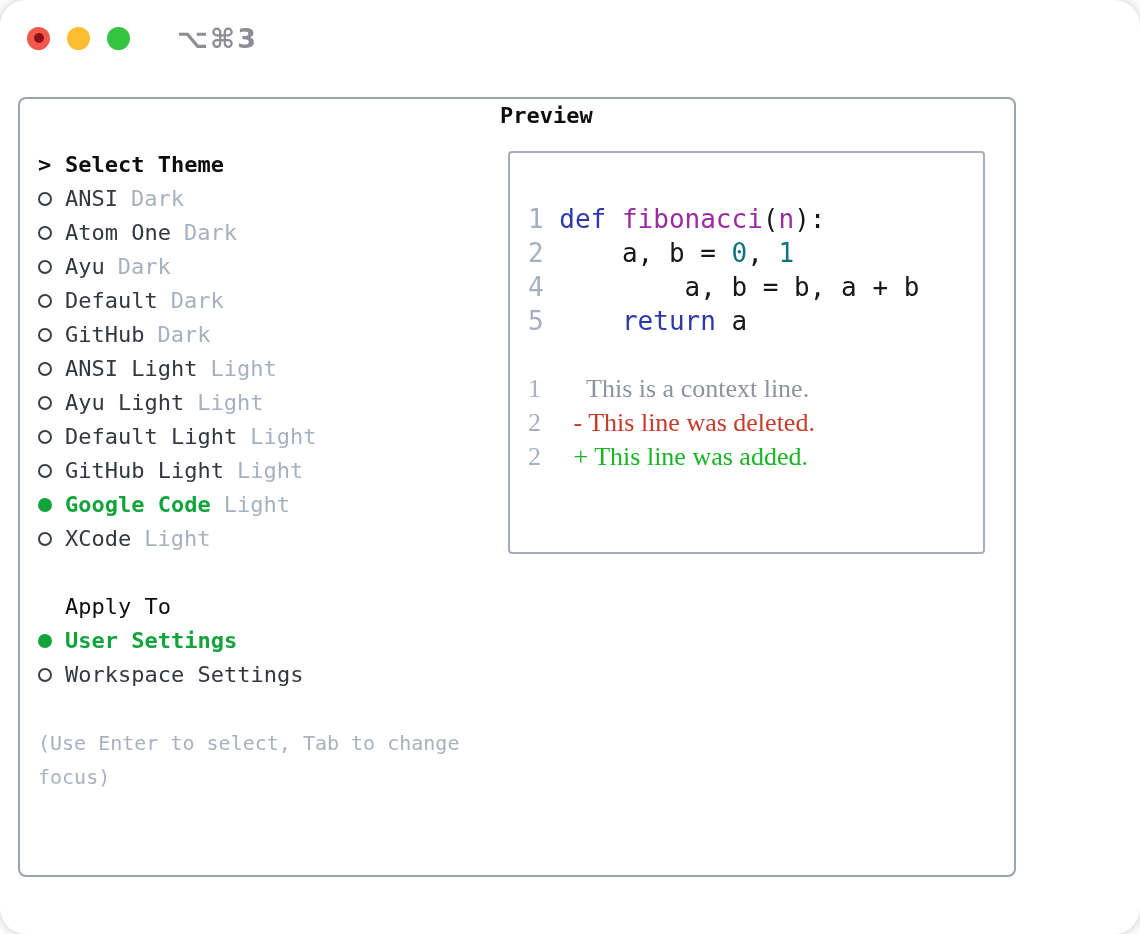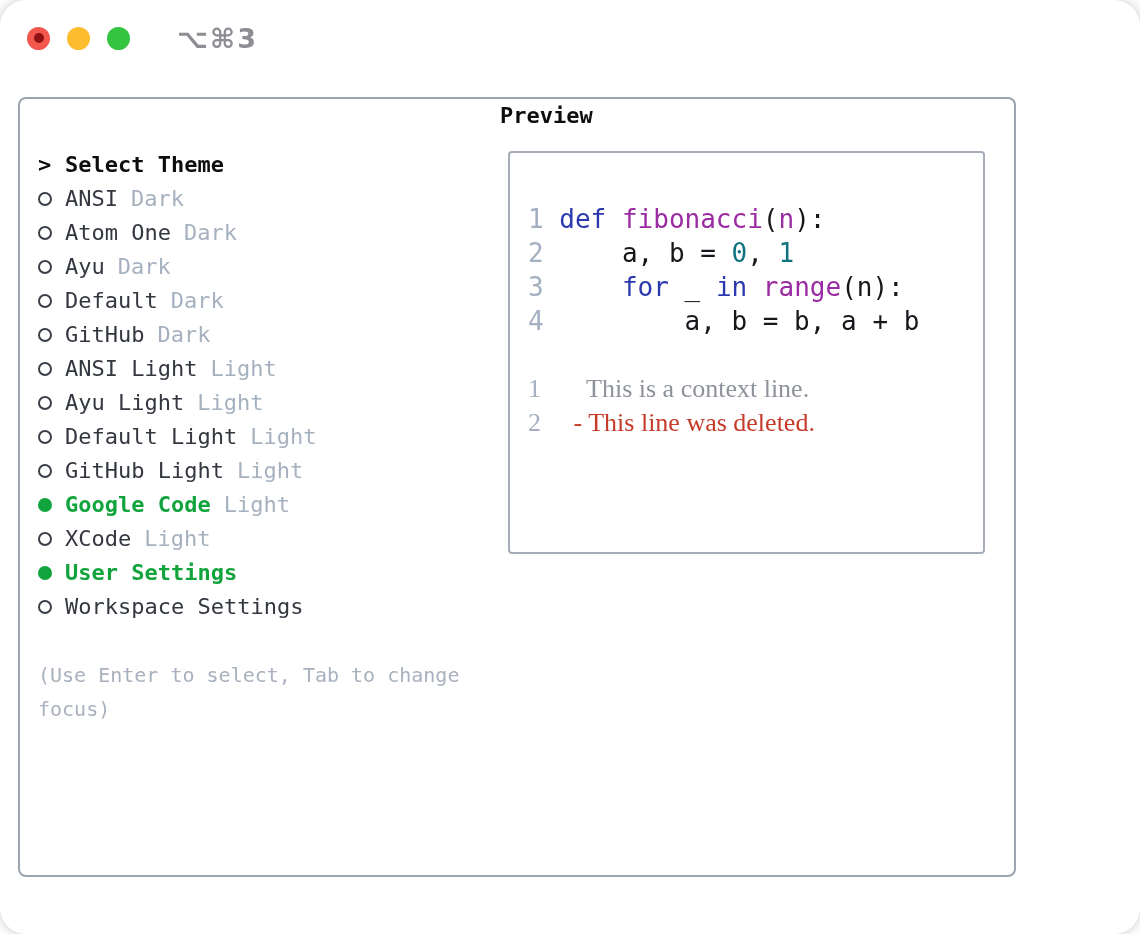--- a/index.html
+++ b/index.html
@@ -78,40 +78,42 @@
           <div class="row"><span class="bullet"></span><span class="iname">Default</span><span class="variant">Dark</span></div>
           <div class="row"><span class="bullet"></span><span class="iname">GitHub</span><span class="variant">Dark</span></div>
           <div class="row"><span class="bullet"></span><span class="iname">ANSI Light</span><span class="variant">Light</span></div>
           <div class="row"><span class="bullet"></span><span class="iname">Ayu Light</span><span class="variant">Light</span></div>
           <div class="row"><span class="bullet"></span><span class="iname">Default Light</span><span class="variant">Light</span></div>
           <div class="row"><span class="bullet"></span><span class="iname">GitHub Light</span><span class="variant">Light</span></div>
           <div class="row selected"><span class="bullet filled"></span><span class="iname">Google Code</span><span class="variant">Light</span></div>
           <div class="row"><span class="bullet"></span><span class="iname">XCode</span><span class="variant">Light</span></div>
         </div>
 
+      <div class="row apply-header">Apply To</div>
 
       <div>
           <div class="row selected"><span class="bullet filled"></span><span class="iname">User Settings</span></div>
           <div class="row"><span class="bullet"></span><span class="iname">Workspace Settings</span></div>
         </div>
 
       <div class="help">(Use Enter to select, Tab to change focus)</div>
     </div>
 
     <div class="right-col">
       <div class="row preview-header">Preview</div>
 
       <div class="preview-box">
         <div>
             <div class="cline"><span class="gutter">1</span><span class="seg-pl"> </span><span class="seg-kw">def</span><span class="seg-pl"> </span><span class="seg-fn">fibonacci</span><span class="seg-pl">(</span><span class="seg-fn">n</span><span class="seg-pl">):</span></div>
             <div class="cline"><span class="gutter">2</span><span class="seg-pl">     a, b = </span><span class="seg-num">0</span><span class="seg-pl">, </span><span class="seg-num">1</span></div>
-            <div class="cline"><span class="gutter">3</span><span class="seg-pl">     </span><span class="seg-kw">for</span><span class="seg-pl"> _ </span><span class="seg-kw">in</span><span class="seg-pl"> </span><span class="seg-fn">range</span><span class="seg-pl">(n):</span></div>
             <div class="cline"><span class="gutter">4</span><span class="seg-pl">         a, b = b, a + b</span></div>
+            <div class="cline"><span class="gutter">5</span><span class="seg-pl">     </span><span class="seg-kw">return</span><span class="seg-pl"> a</span></div>
           </div>
         <div class="diff-block">
             <div class="cline"><span class="gutter">1</span><span class="seg-ctx">       This is a context line.</span></div>
             <div class="cline"><span class="gutter">2</span><span class="seg-pl">     </span><span class="seg-del">- This line was deleted.</span></div>
+            <div class="cline"><span class="gutter">2</span><span class="seg-pl">     </span><span class="seg-add">+ This line was added.</span></div>
           </div>
       </div>
     </div>
 
   </div>
 </div>
 
 </body></html>

